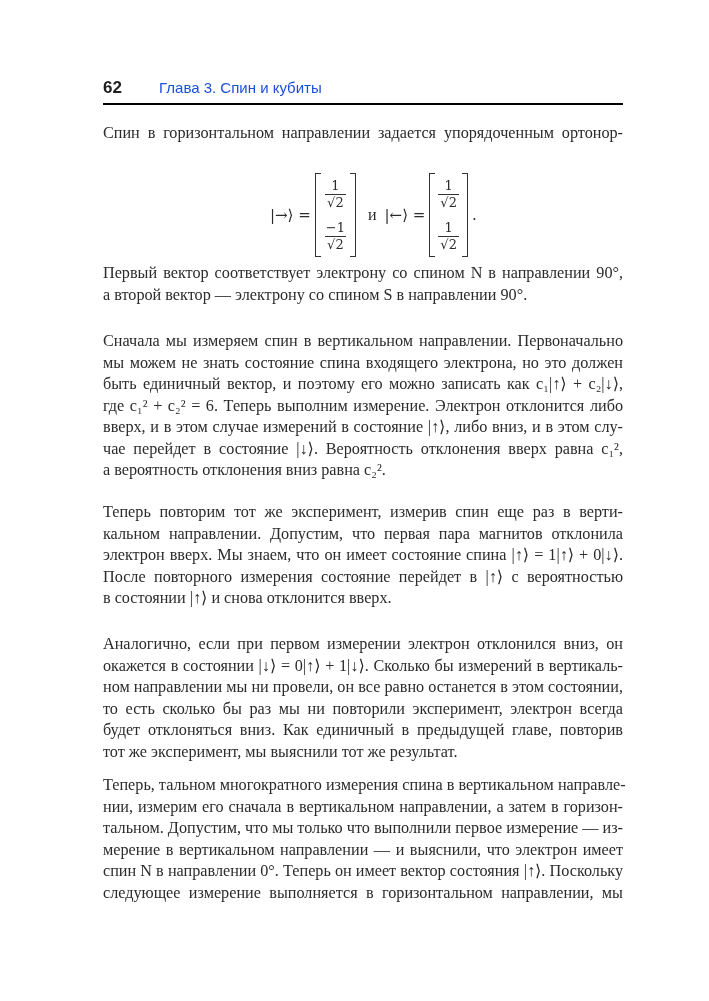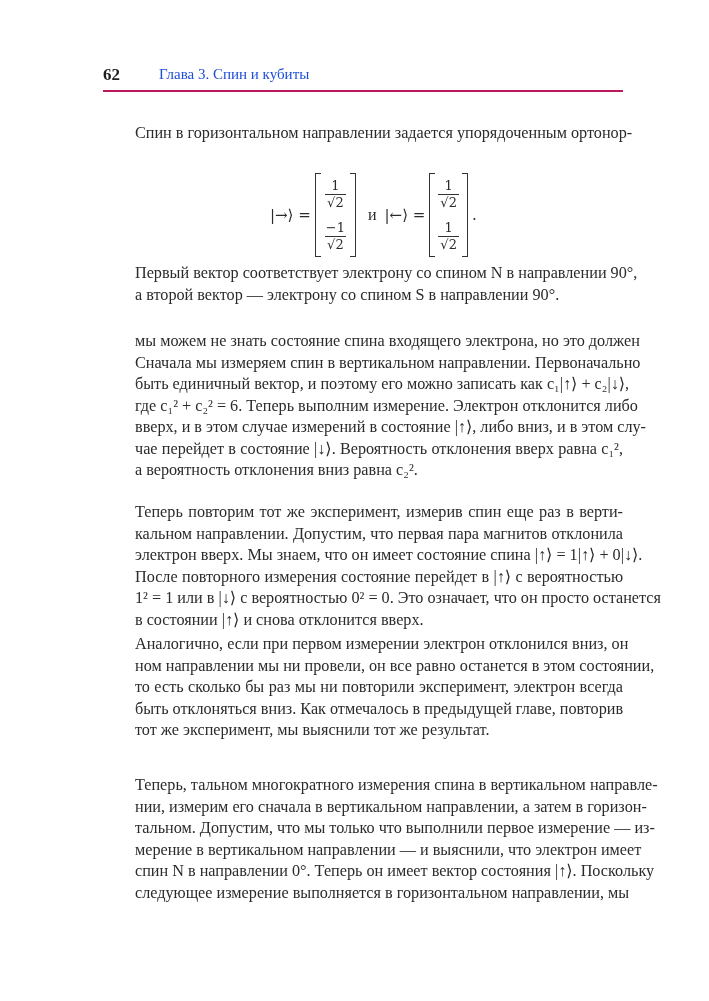--- a/index.html
+++ b/index.html
@@ -2,32 +2,32 @@
 <html><head>
 <meta charset="utf-8">
 <style>
   html, body { margin:0; padding:0; }
   body {
     width:709px; height:1001px; background:#ffffff; overflow:hidden;
     position:relative; color:#2b2b2b;
     font-family:"Liberation Serif","DejaVu Serif",serif;
   }
   .header {
-    position:absolute; left:103px; top:62px; width:520px; height:28px;
-    border-bottom:2px solid #be185d;
-    font-family:Liberation Serif, serif;
+    position:absolute; left:103px; top:75px; width:520px; height:28px;
+    border-bottom:2px solid #000000;
+    font-family:Liberation Sans, sans-serif;
   }
   .pagenum { position:absolute; left:0; top:3px; font-size:17px; font-weight:bold; color:#1e1e1e; }
   .chapter { position:absolute; left:56px; top:4px; font-size:15px; color:#1d4ed8; }
   .text {
     position:absolute; left:103px; width:520px;
     font-size:16.2px; line-height:21.5px; text-align:justify;
     hyphens:manual;
   }
-  .line { display:block; white-space:nowrap; text-align:justify; text-align-last:justify; height:21.5px;margin-left:32px; }
+  .line { display:block; white-space:nowrap; text-align:justify; text-align-last:justify; height:21.5px; }
   .line.last { text-align-last:left; }
   .eq {
     position:absolute; left:270px; top:172px; height:86px; display:flex; align-items:center;
     font-family:"DejaVu Serif",serif; font-size:15px;
   }
   .matrix {
     display:inline-flex; flex-direction:column; align-items:center; justify-content:space-around;
     border-left:1.5px solid #333; border-right:1.5px solid #333;
     padding:0 8px; height:84px; margin:0 4px; position:relative;
   }
@@ -88,43 +88,43 @@
   </span>
   <span>.</span>
 </div>
 
 <div class="text" style="top:263px">
   <span class="line">Первый вектор соответствует электрону со спином N в направлении 90°,</span>
   <span class="line last">а второй вектор — электрону со спином S в направлении 90°.</span>
 </div>
 
 <div class="text" style="top:331px">
+  <span class="line">Сначала мы измеряем спин в вертикальном направлении. Первоначально</span>
   <span class="line">мы можем не знать состояние спина входящего электрона, но это должен</span>
-  <span class="line">Сначала мы измеряем спин в вертикальном направлении. Первоначально</span>
   <span class="line">быть единичный вектор, и поэтому его можно записать как c₁|↑⟩ + c₂|↓⟩,</span>
   <span class="line">где c₁² + c₂² = 6. Теперь выполним измерение. Электрон отклонится либо</span>
   <span class="line">вверх, и в этом случае измерений в состояние |↑⟩, либо вниз, и в этом слу-</span>
   <span class="line">чае перейдет в состояние |↓⟩. Вероятность отклонения вверх равна c₁²,</span>
   <span class="line last">а вероятность отклонения вниз равна c₂².</span>
 </div>
 
 <div class="text" style="top:502px">
   <span class="line">Теперь повторим тот же эксперимент, измерив спин еще раз в верти-</span>
   <span class="line">кальном направлении. Допустим, что первая пара магнитов отклонила</span>
   <span class="line">электрон вверх. Мы знаем, что он имеет состояние спина |↑⟩ = 1|↑⟩ + 0|↓⟩.</span>
   <span class="line">После повторного измерения состояние перейдет в |↑⟩ с вероятностью</span>
-  <span class="line">1² = 1 или в |↓⟩ с вероятностью 0² = 0. Это означает, что он просто останется</span>
   <span class="line last">в состоянии |↑⟩ и снова отклонится вверх.</span>
 </div>
 
 <div class="text" style="top:634px">
   <span class="line">Аналогично, если при первом измерении электрон отклонился вниз, он</span>
+  <span class="line">окажется в состоянии |↓⟩ = 0|↑⟩ + 1|↓⟩. Сколько бы измерений в вертикаль-</span>
   <span class="line">ном направлении мы ни провели, он все равно останется в этом состоянии,</span>
   <span class="line">то есть сколько бы раз мы ни повторили эксперимент, электрон всегда</span>
-  <span class="line">быть отклоняться вниз. Как отмечалось в предыдущей главе, повторив</span>
+  <span class="line">будет отклоняться вниз. Как единичный в предыдущей главе, повторив</span>
   <span class="line last">тот же эксперимент, мы выяснили тот же результат.</span>
 </div>
 
 <div class="text" style="top:775px">
   <span class="line">Теперь, тальном многократного измерения спина в вертикальном направле-</span>
   <span class="line">нии, измерим его сначала в вертикальном направлении, а затем в горизон-</span>
   <span class="line">тальном. Допустим, что мы только что выполнили первое измерение — из-</span>
   <span class="line">мерение в вертикальном направлении — и выяснили, что электрон имеет</span>
   <span class="line">спин N в направлении 0°. Теперь он имеет вектор состояния |↑⟩. Поскольку</span>
   <span class="line">следующее измерение выполняется в горизонтальном направлении, мы</span>

